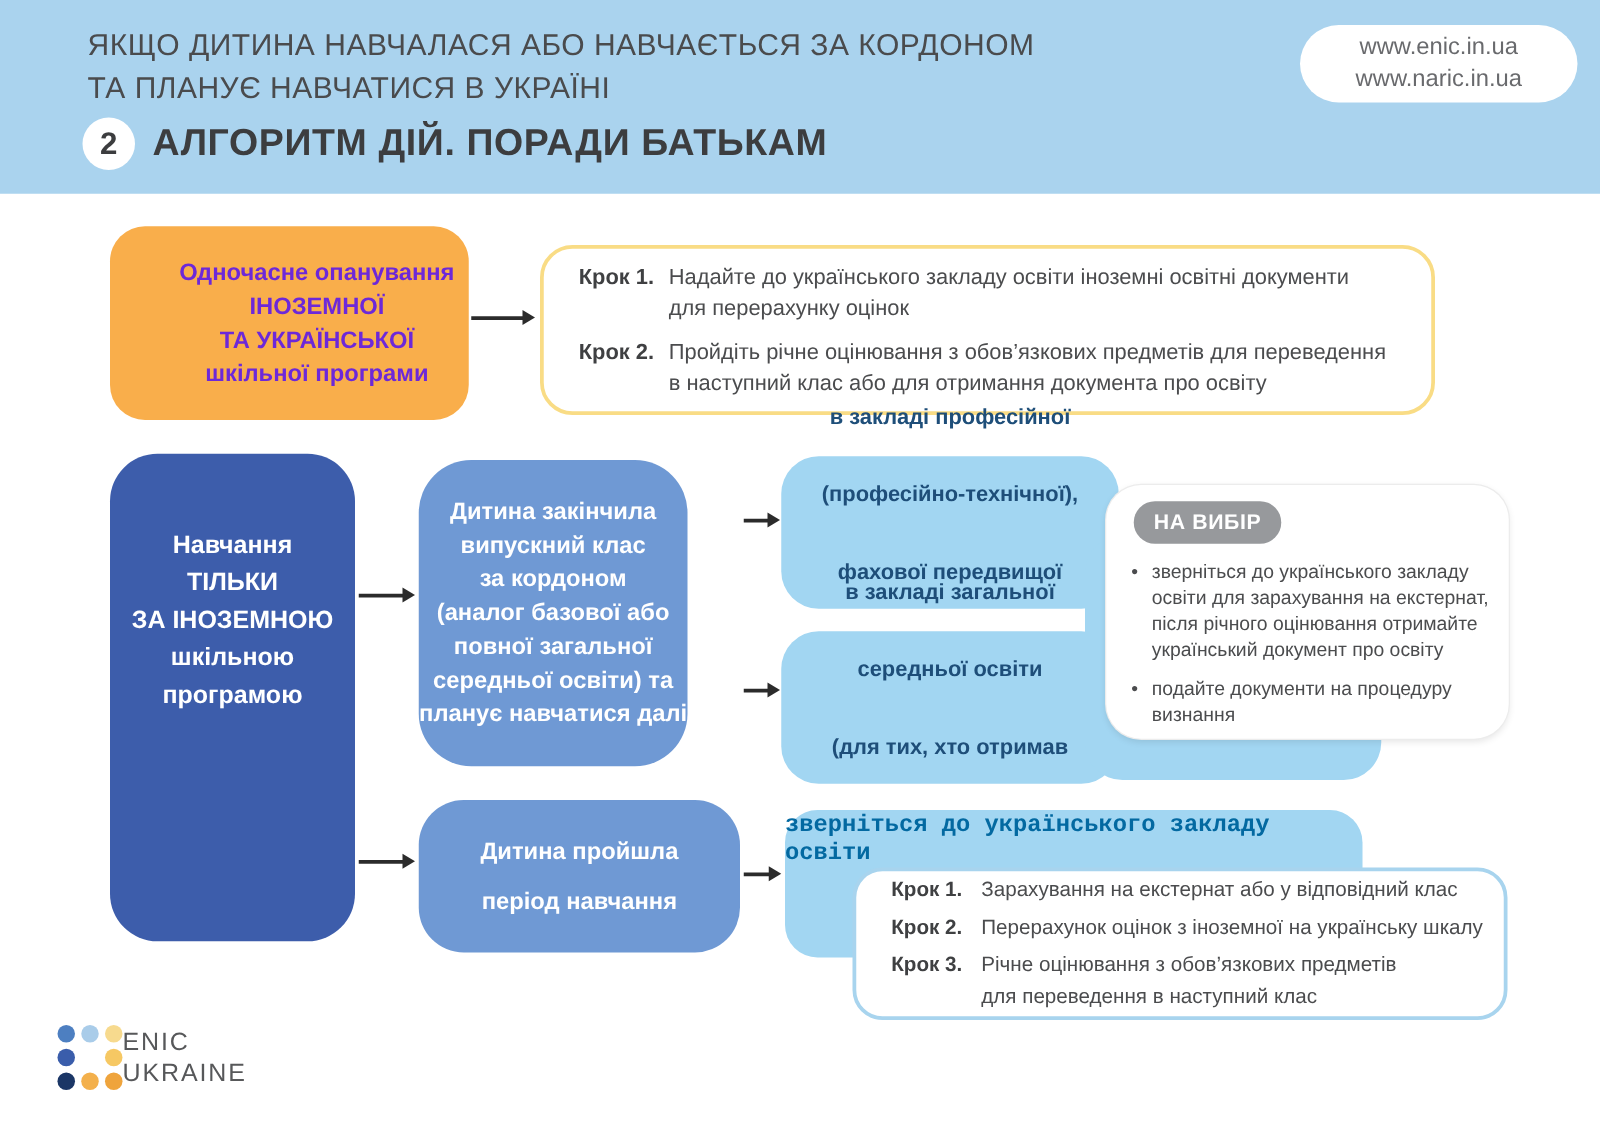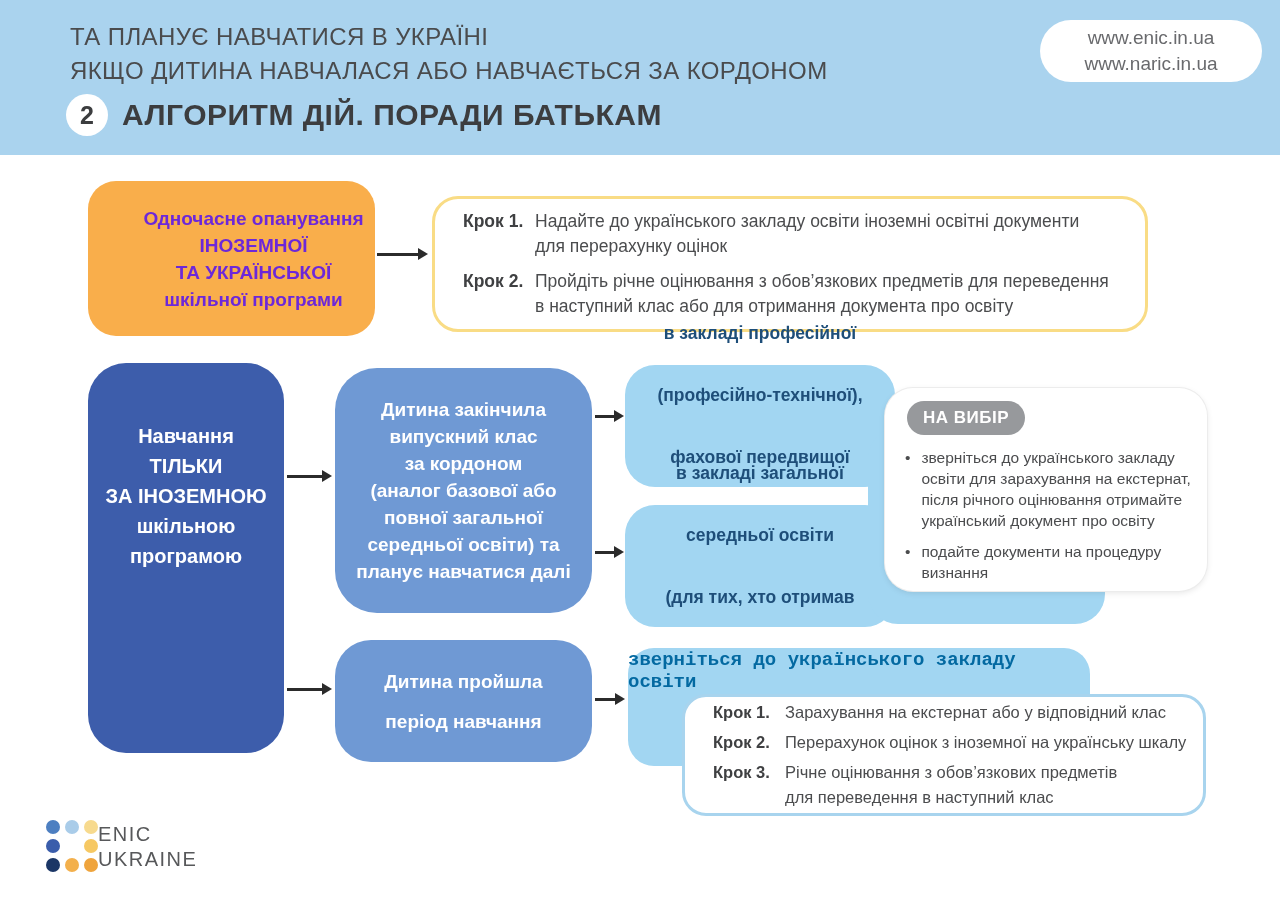--- a/index.html
+++ b/index.html
@@ -20,21 +20,21 @@
   .page-title { font-size:30px; font-weight:bold; color:#3c3d3f; margin:0; letter-spacing:0.5px; }
 
   
   .box { position:absolute; display:flex; flex-direction:column; align-items:center;
     justify-content:center; text-align:center; box-sizing:border-box; }
   .orange-box { left:88px; top:181px; width:287px; height:155px; background:#f9ae4b;
     border-radius:28px; color:#6d28d9; font-weight:bold; font-size:19px; line-height:27px;padding-left:44px; }
   .royal-box { left:88px; top:363px; width:196px; height:390px; background:#3d5dab;
     border-radius:38px; color:#fff; font-weight:bold; font-size:20px; line-height:30px;
     justify-content:flex-start; padding-top:58px; }
-  .graduated-box { left:335px; top:368px; width:257px; height:245px; background:#6f99d4;
+  .graduated-box { left:335px; top:368px; width:215px; height:245px; background:#6f99d4;
     border-radius:42px; color:#fff; font-weight:bold; font-size:19px; line-height:27px; }
   .midyear-box { left:335px; top:640px; width:257px; height:122px; background:#6f99d4;
     border-radius:36px; color:#fff; font-weight:bold; font-size:19px; line-height:27px;gap:13px; }
   .light-box { background:#a2d6f2; color:#1e4e79; font-weight:bold; font-size:17.5px;
     line-height:24px; border-radius:30px;gap:38px; }
   .vocational-box { left:625px; top:365px; width:270px; height:122px; }
   .secondary-box { left:625px; top:505px; width:270px; height:122px; }
 
   
   .steps-card { position:absolute; left:432px; top:196px; width:716px; height:136px; background:#fff;
@@ -90,22 +90,22 @@
   .d7 { background:#1b3666; } .d8 { background:#f3b04c; } .d9 { background:#efa43c; }
   .logo-text { font-size:20px; letter-spacing:1.5px; color:#57585a; line-height:25px; padding-top:2px; }
 </style>
 </head>
 <body>
 
 <div class="canvas">
 
   <div class="band">
     <div class="subtitle">
+      <div>ЯКЩО ДИТИНА НАВЧАЛАСЯ АБО НАВЧАЄТЬСЯ ЗА КОРДОНОМ</div>
       <div>ТА ПЛАНУЄ НАВЧАТИСЯ В УКРАЇНІ</div>
-      <div>ЯКЩО ДИТИНА НАВЧАЛАСЯ АБО НАВЧАЄТЬСЯ ЗА КОРДОНОМ</div>
     </div>
     <div class="url-pill">
       <div>www.enic.in.ua</div>
       <div>www.naric.in.ua</div>
     </div>
     <div class="title-row">
       <div class="num-badge">2</div>
       <h1 class="page-title">АЛГОРИТМ ДІЙ. ПОРАДИ БАТЬКАМ</h1>
     </div>
   </div>

